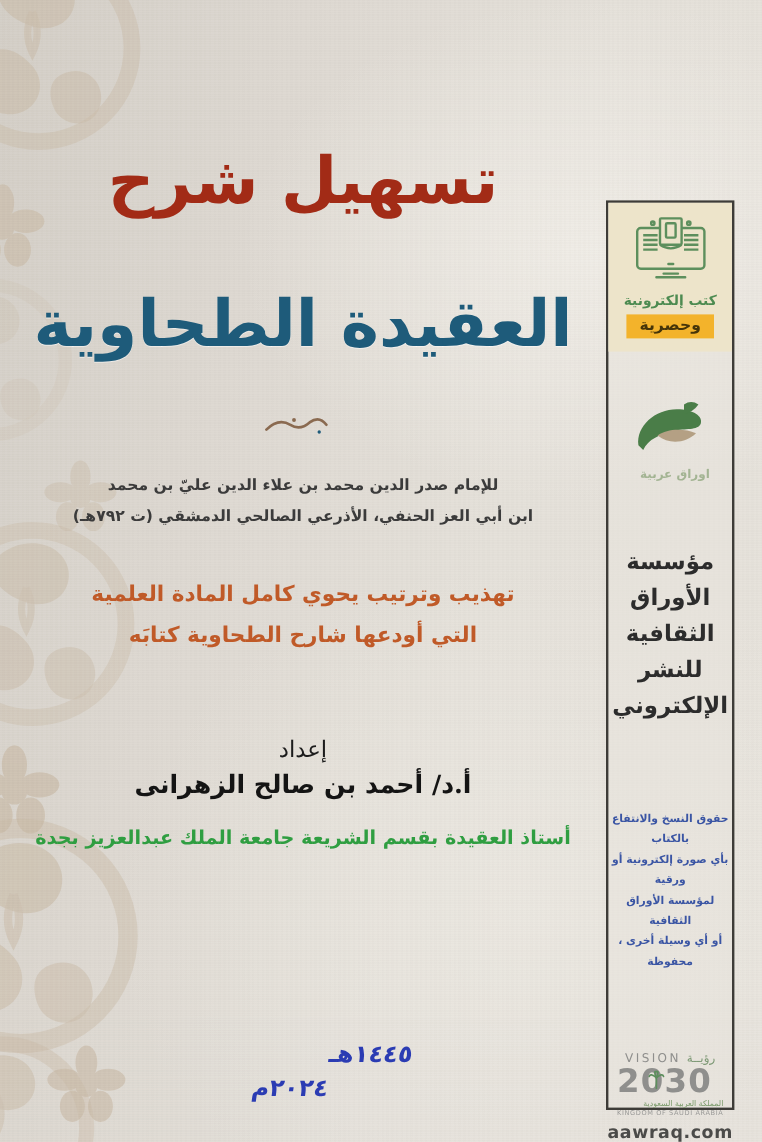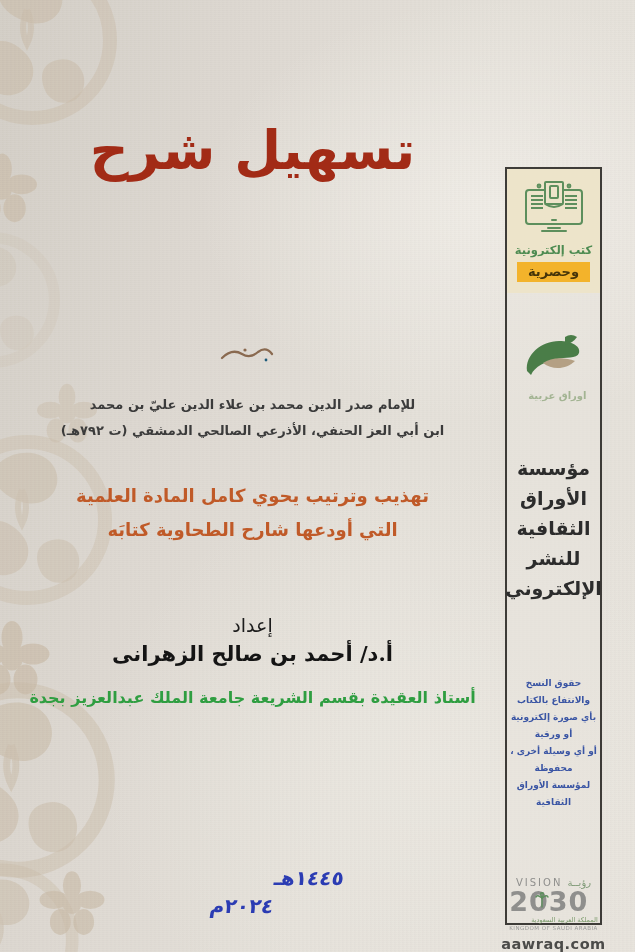--- a/index.html
+++ b/index.html
@@ -38,21 +38,21 @@
   .prep-label { top:614px; font-size:19px; color:#1c1c1c; font-family:"DejaVu Serif","DejaVu Sans",serif; }
   .prep-name  { top:641px; font-size:21px; font-weight:bold; color:#141414; font-family:"DejaVu Serif","DejaVu Sans",serif; }
   .prep-title { top:688px; font-size:16px; font-weight:bold; color:#2f9e41;text-align:center; }
 
   .dates { position:absolute; left:212px; top:866px; width:130px; color:#2b3cb3;
            font-weight:bold; font-size:20px; transform:skewX(-8deg); }
   .dates .h { text-align:right; }
   .dates .g { text-align:left; margin-top:4px; }
 
   .sidebar {
-    position:absolute; left:505px; top:167px; width:97px; height:758px;
+    position:absolute; left:505px; top:167px; width:107px; height:758px;
     border:2px solid #3e3c38; background:rgba(232,228,220,.55);
     display:flex; flex-direction:column; align-items:center;
   }
   .ebook-patch { width:100%; background:#ede4ca; padding:9px 2px 11px; text-align:center; }
   .ebook-text { font-size:11.5px; color:#4d8b51; font-weight:bold; margin-top:5px; }
   .exclusive { display:inline-block; margin-top:5px; background:#f3b32b; color:#463509;
                font-size:13px; font-weight:bold; padding:2px 11px 3px; }
   .awraq { margin-top:40px; text-align:right; }
   .awraq-text { font-size:10px; color:#a3b493; font-weight:bold; margin-top:1px; }
   .foundation { margin-top:52px; text-align:center; }
@@ -100,20 +100,21 @@
     <use href="#motif" transform="translate(45,780) scale(1.15)" opacity=".8"></use>
     <use href="#flower" transform="translate(100,905) scale(1.3)" opacity=".6"></use>
     <use href="#motif" transform="translate(30,940) scale(.9)" opacity=".7"></use>
   </svg>
   <div class="grain"></div>
 
   <div class="main">
 
     <div class="center series-title" dir="rtl">تسهيل شرح</div>
 
+    <div class="center main-title" dir="rtl">العقيدة الطحاوية</div>
 
     <svg class="title-flourish" width="58" height="18" viewBox="0 0 58 18">
       <path d="M4,12 q10,-10 20,-4 q8,5 16,-2 q8,-6 14,2" fill="none" stroke="#8a6a50" stroke-width="2.2" stroke-linecap="round"></path>
       <circle cx="27" cy="4" r="1.6" fill="#8a6a50"></circle>
       <circle cx="48" cy="14" r="1.4" fill="#1e5b7a"></circle>
     </svg>
 
     <div class="center author" dir="rtl">
       <div>للإمام صدر الدين محمد بن علاء الدين عليّ بن محمد</div>
       <div>ابن أبي العز الحنفي، الأذرعي الصالحي الدمشقي (ت ٧٩٢هـ)</div>
@@ -167,22 +168,22 @@
       <div>مؤسسة</div>
       <div>الأوراق</div>
       <div>الثقافية</div>
       <div>للنشر</div>
       <div>الإلكتروني</div>
     </div>
 
     <div class="copyright" dir="rtl">
       <div>حقوق النسخ والانتفاع بالكتاب</div>
       <div>بأي صورة إلكترونية أو ورقية</div>
+      <div>لمؤسسة الأوراق الثقافية</div>
       <div>أو أي وسيلة أخرى ، محفوظة</div>
-      <div>لمؤسسة الأوراق الثقافية</div>
     </div>
 
     <div class="vision">
       <div class="vision-row1">
         <span>VISION</span>
         <span class="ar" dir="rtl">رؤيــة</span>
       </div>
       <div class="vision-year">
         <span>2030</span>
         <svg class="palm" width="14" height="16" viewBox="0 0 14 16">

